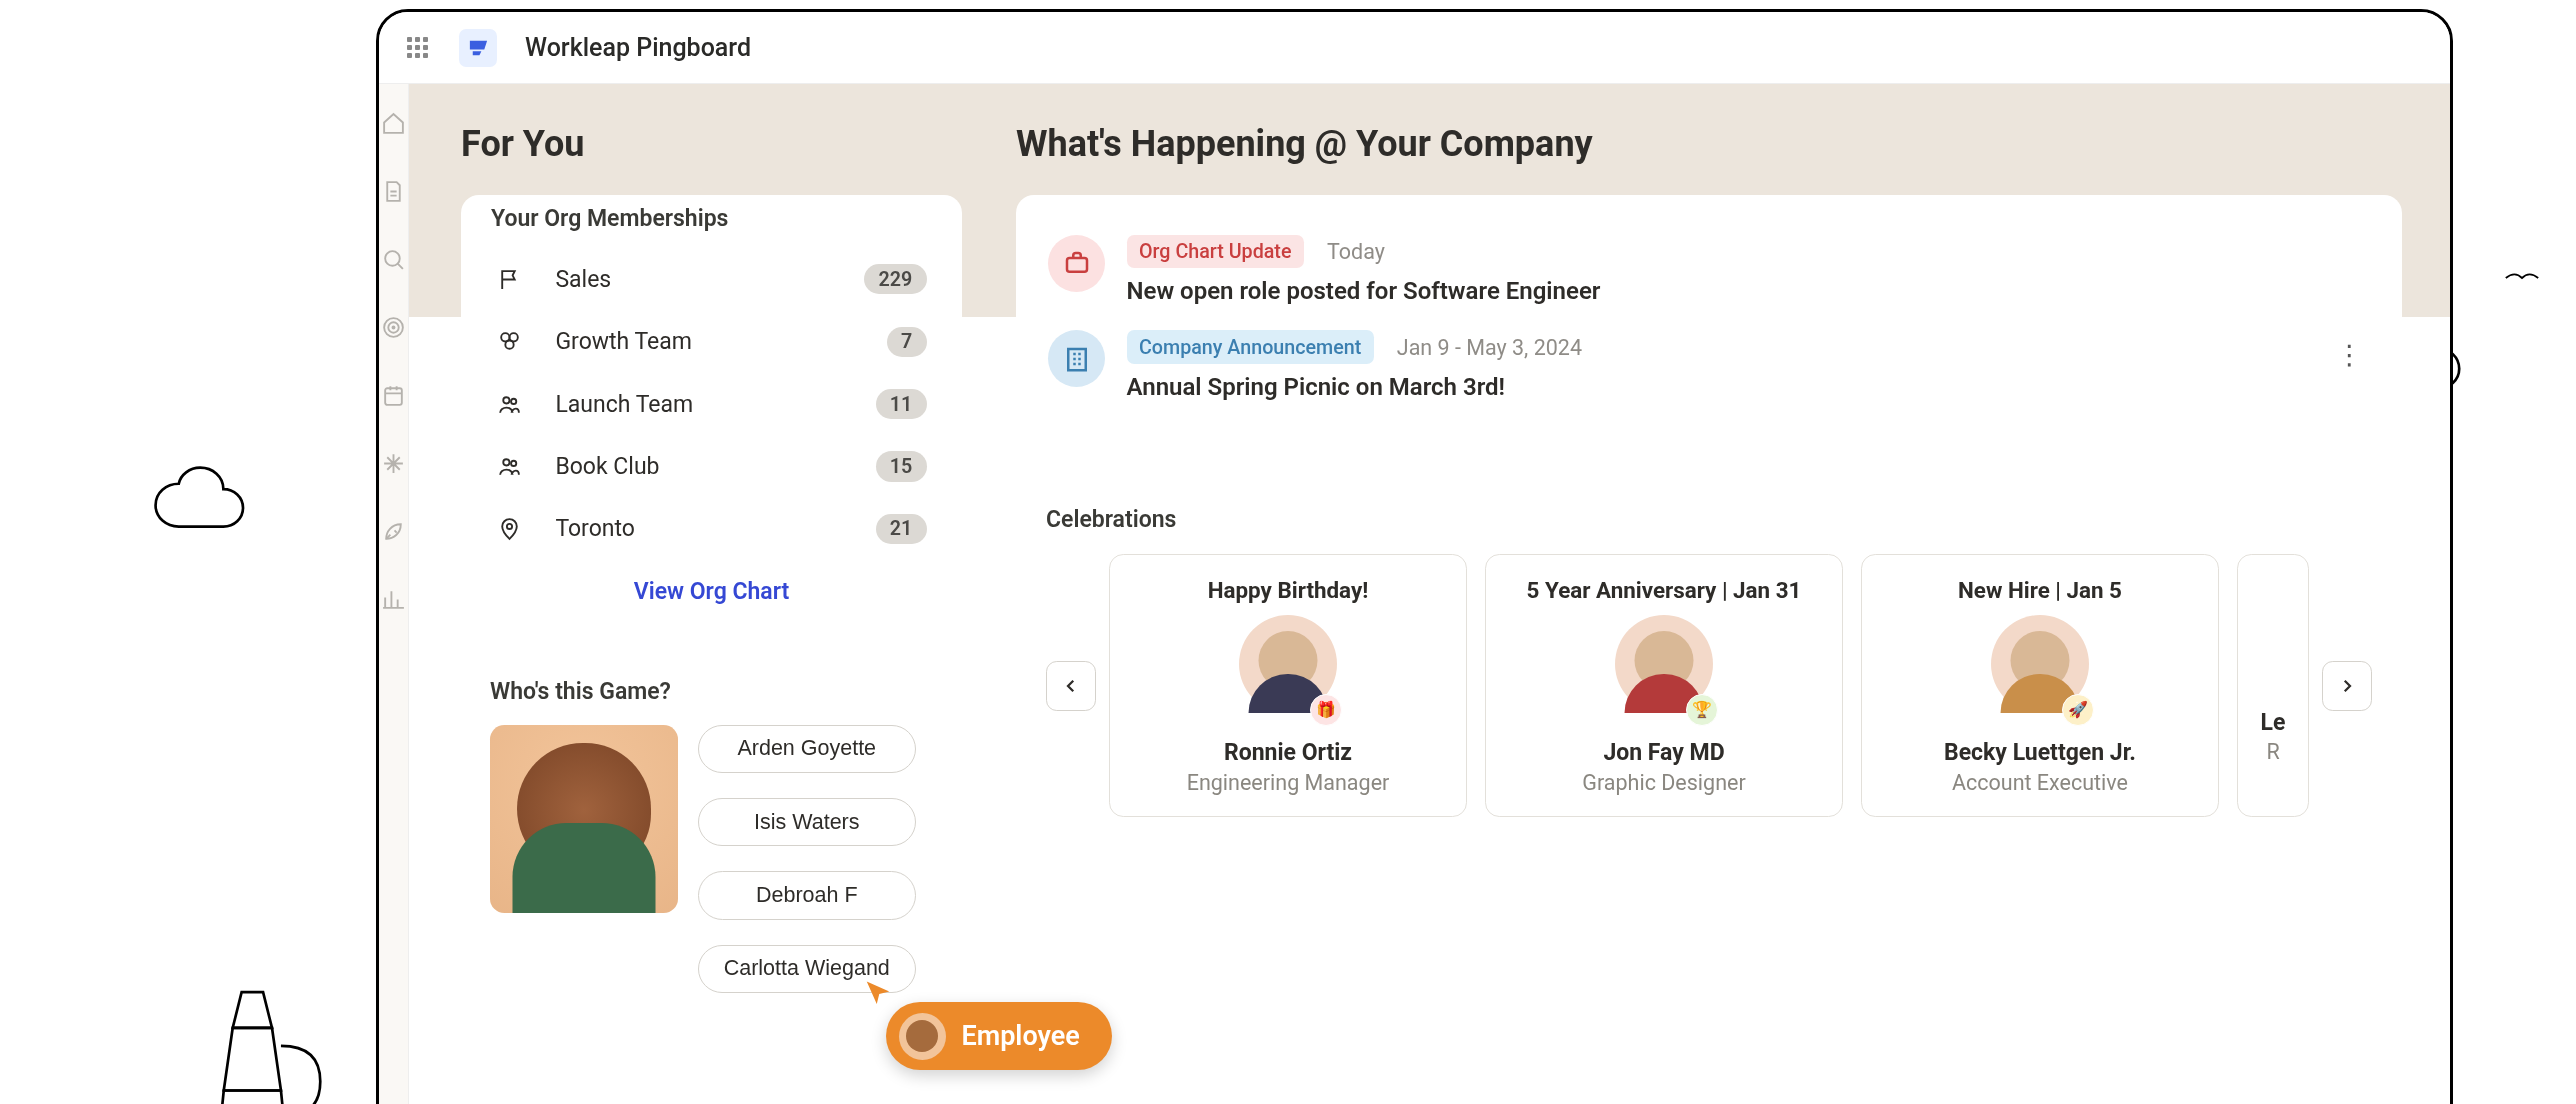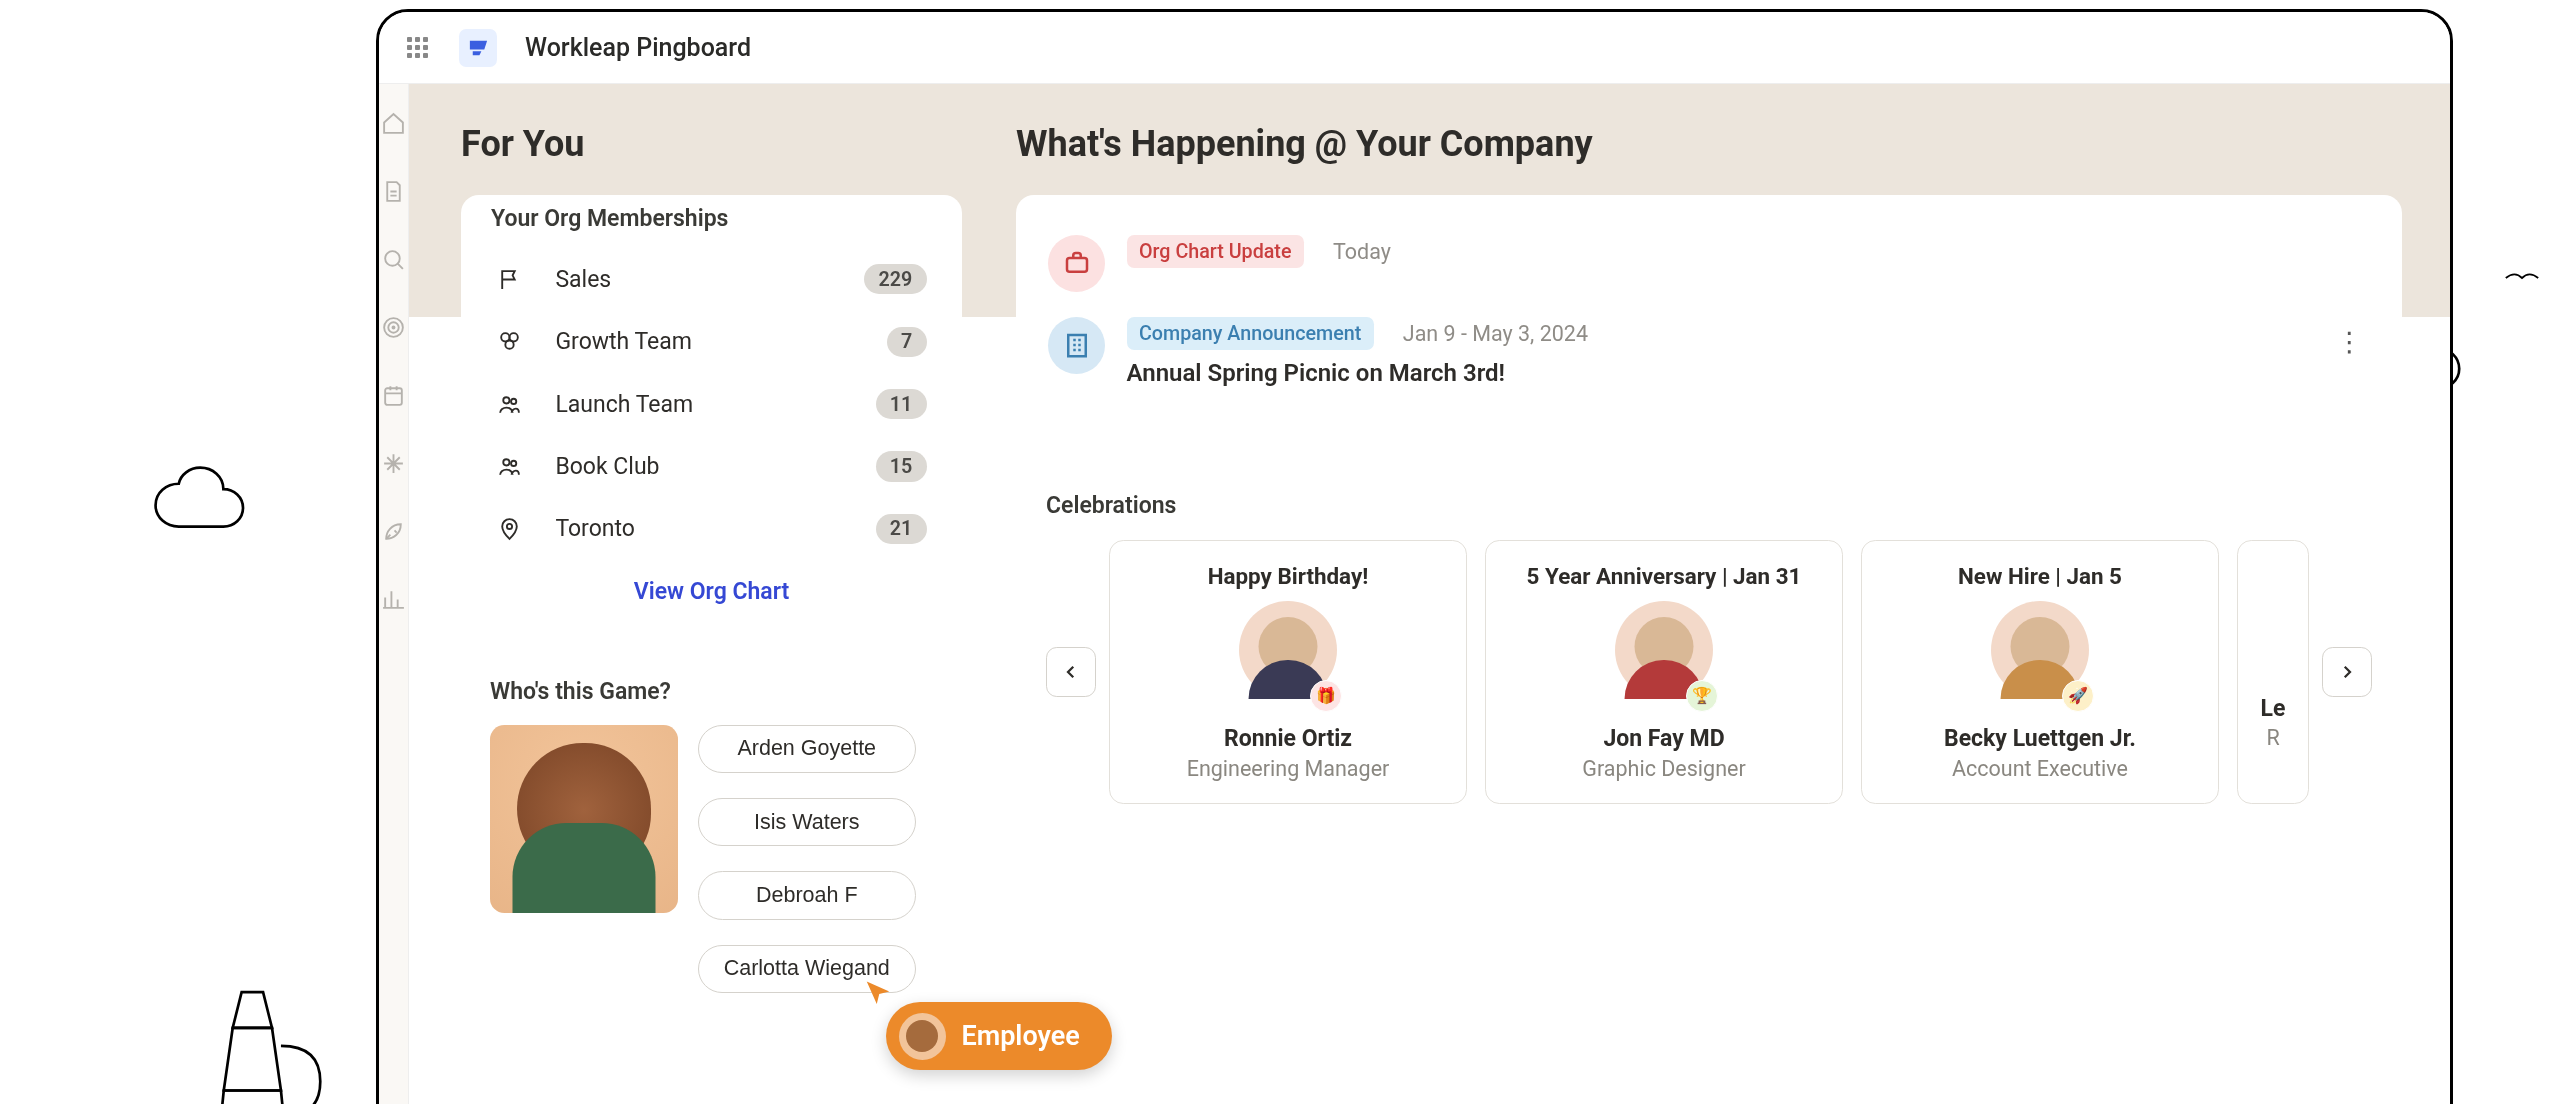--- a/index.html
+++ b/index.html
@@ -102,21 +102,21 @@
 
   
   .col-happening { flex:1; }
   .happening-card { background:#fff; border-radius:18px; padding: 27px 32px; margin-bottom:36px;}
   .feed-item { display:flex; align-items:flex-start; gap:21.5px; padding: 12.5px 0; position:relative;}
   .feed-icon { width:57px; height:57px; border-radius:50%; display:flex;align-items:center;justify-content:center; flex-shrink:0;}
   .feed-icon.pink{ background:#fce1e1;}
   .feed-icon.blue{ background:#d6e8f5;}
   .feed-icon svg{ width:30px;height:30px;}
   .feed-body { flex:1;}
-  .feed-meta { display:flex; align-items:center; gap:29px; margin-bottom:9px;}
+  .feed-meta { display:flex; align-items:center; gap:23px; margin-bottom:9px;}
   .badge { border-radius:7.2px; padding:5.4px 12.5px; font-size:19.7px; font-weight:500;}
   .badge.red{ background:#fbe4e4; color:#c93f3f;}
   .badge.blue{ background:#dbeef9; color:#3b7fb0;}
   .feed-date { font-size:21.5px; color:#8f8c87;}
   .feed-title { font-size:24px; font-weight:600; color:#2e2c29;}
   .feed-more { position:absolute; right:9px; top:21.5px; font-size:27px; color:#555; cursor:pointer; letter-spacing:-1.8px;}
 
   
   .celeb-card { background:#fff; border-radius:18px; padding:29px 30px;}
   .celeb-row { position:relative; margin-top:21.5px;}
@@ -367,20 +367,21 @@
                 <svg viewBox="0 0 24 24" fill="none" stroke="#c93f3f" stroke-width="2">
                     <rect x="4" y="8" width="16" height="11" rx="2"></rect>
                     <path d="M9 8V6a2 2 0 012-2h2a2 2 0 012 2v2"></path>
                   </svg>
               </div>
               <div class="feed-body">
                 <div class="feed-meta">
                   <span class="badge red">Org Chart Update</span>
                   <span class="feed-date">Today</span>
                 </div>
+                <div class="feed-title">New open role posted for Software Engineer</div>
               </div>
             </div>
             <div class="feed-item">
               <div class="feed-icon blue">
                 <svg viewBox="0 0 24 24" fill="none" stroke="#3b7fb0" stroke-width="2">
                     <rect x="5" y="4" width="14" height="17"></rect>
                     <path d="M9 8h2M13 8h2M9 12h2M13 12h2M9 16h2M13 16h2"></path>
                   </svg>
               </div>
               <div class="feed-body">

